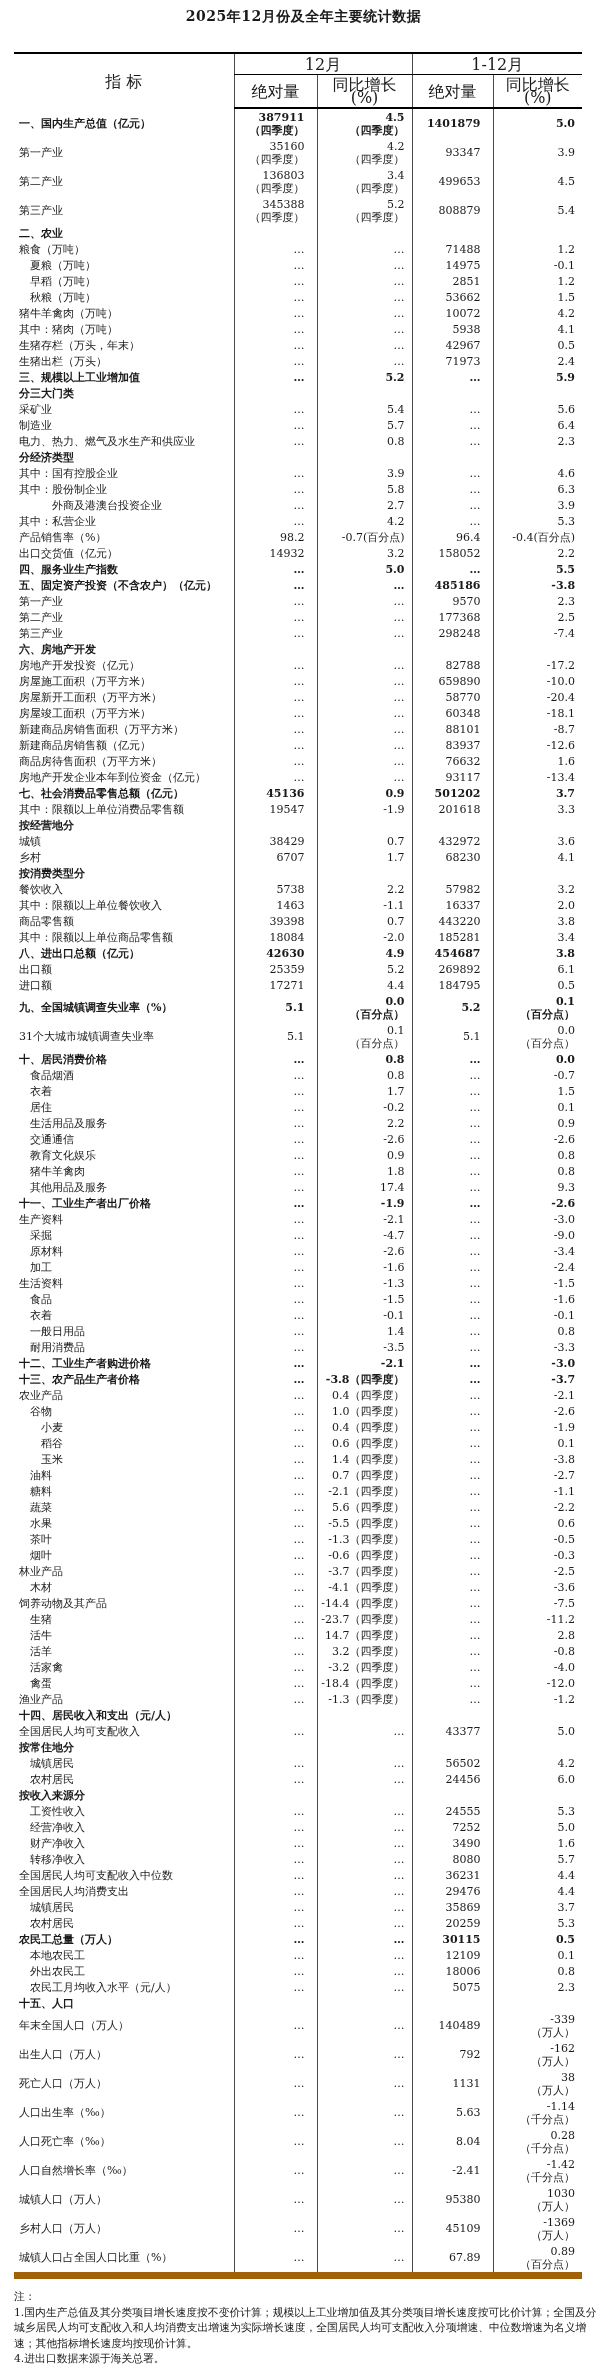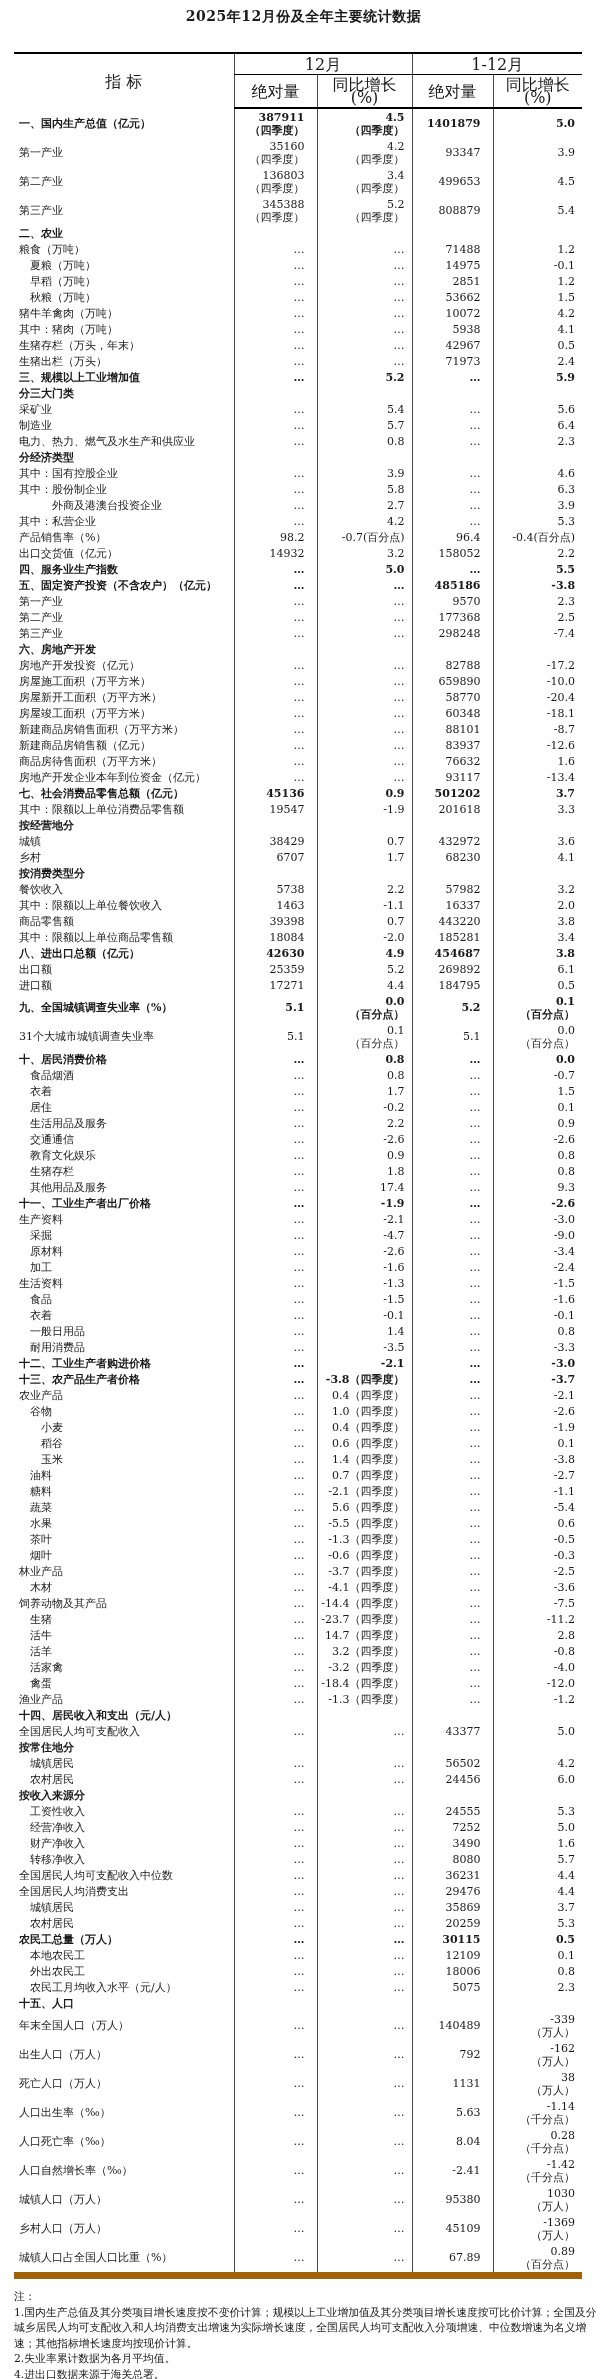--- a/index.html
+++ b/index.html
@@ -996,21 +996,21 @@
           <div>0.9</div>
         </td>
         <td class="val abs">
           <div>…</div>
         </td>
         <td class="val yoy">
           <div>0.8</div>
         </td>
       </tr>
       <tr>
-        <td class="ind" style="padding-left: 16px;">生猪存栏</td>
+        <td class="ind" style="padding-left: 16px;">猪牛羊禽肉</td>
         <td class="val abs">
           <div>…</div>
         </td>
         <td class="val yoy">
           <div>1.8</div>
         </td>
         <td class="val abs">
           <div>…</div>
         </td>
         <td class="val yoy">
@@ -1322,21 +1322,21 @@
         <td class="val abs">
           <div>…</div>
         </td>
         <td class="val yoy">
           <div>5.6（四季度）</div>
         </td>
         <td class="val abs">
           <div>…</div>
         </td>
         <td class="val yoy">
-          <div>-5.4</div>
+          <div>-2.2</div>
         </td>
       </tr>
       <tr>
         <td class="ind" style="padding-left: 16px;">水果</td>
         <td class="val abs">
           <div>…</div>
         </td>
         <td class="val yoy">
           <div>-5.5（四季度）</div>
         </td>
@@ -1940,16 +1940,15 @@
           <div>0.89</div>
           <div>（百分点）</div>
         </td>
       </tr>
     </tbody>
 </table>
 
 <div class="notes">
   <div>注：</div>
   <div>1.国内生产总值及其分类项目增长速度按不变价计算；规模以上工业增加值及其分类项目增长速度按可比价计算；全国及分城乡居民人均可支配收入和人均消费支出增速为实际增长速度，全国居民人均可支配收入分项增速、中位数增速为名义增速；其他指标增长速度均按现价计算。</div>
-  <div>2.失业率累计数据为各月平均值。</div>
   <div>4.进出口数据来源于海关总署。</div>
 
 </div>
 
 </body></html>

